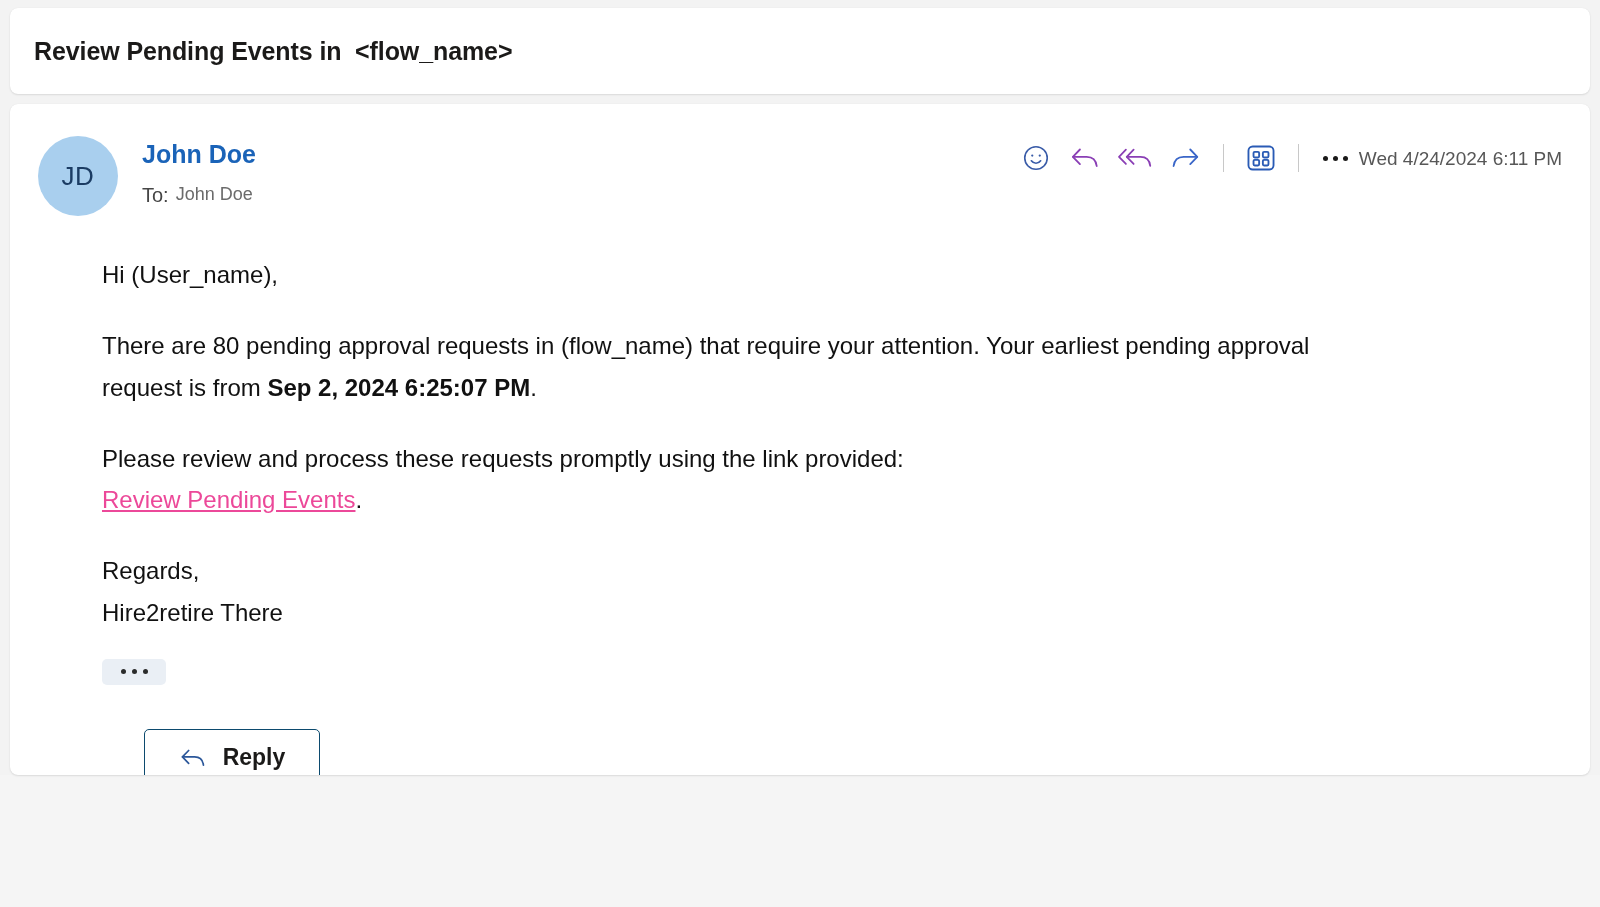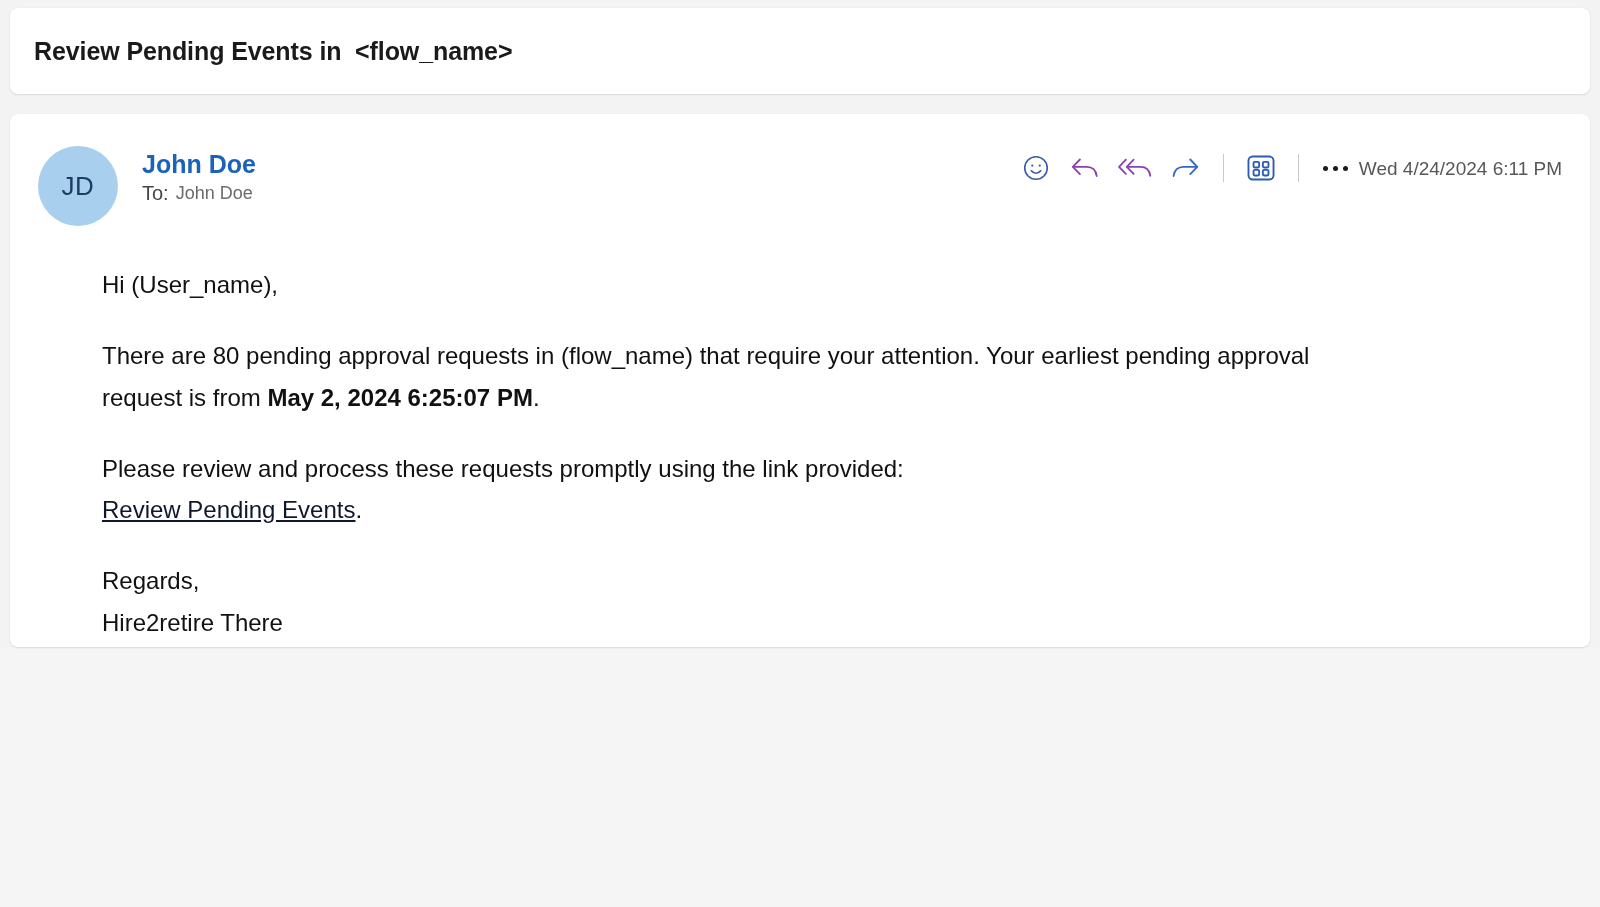--- a/index.html
+++ b/index.html
@@ -10,27 +10,27 @@
     width: 1600px;
     height: 907px;
     background: #f5f5f5;
     font-family: "Liberation Sans", sans-serif;
     -webkit-font-smoothing: antialiased;
     overflow: hidden;
   }
 
   .app {
     width: 1600px;
-    height: 647px;
+    height: 775px;
     box-sizing: border-box;
     padding: 8px 10px 0 10px;
     background: #f3f3f3;
     display: flex;
     flex-direction: column;
-    gap: 20px;
+    gap: 10px;
   }
 
   
   .subject-card {
     background: #ffffff;
     border-radius: 8px;
     box-shadow: 0 1px 2px rgba(0,0,0,0.10), 0 0 1px rgba(0,0,0,0.08);
     height: 86px;
     flex: 0 0 86px;
     display: flex;
@@ -85,23 +85,23 @@
     flex: 1 1 auto;
     min-width: 0;
   }
   .sender-name {
     font-size: 25px;
     font-weight: 700;
     color: #1a63b8;
     line-height: 1.18;
   }
   .recipients {
-    margin-top: 2px;
-    display: flex;
-    align-items: center;
+    margin-top: 14px;
+    display: flex;
+    align-items: flex-start;
     gap: 7px;
   }
   .to-label {
     font-size: 20px;
     color: #464646;
   }
   .to-value {
     font-size: 18px;
     color: #6b6b6b;
   }
@@ -162,21 +162,21 @@
     font-size: 24px;
     line-height: 1.72;
   }
   .msg-body p {
     margin: 0 0 30px 0;
     max-width: 1290px;
   }
   .msg-body p.tight { margin-bottom: 0; }
   .msg-body b { font-weight: 700; }
   .body-link {
-    color: #0f172a;
+    color: #ec4899;
     text-decoration: underline;
     cursor: pointer;
   }
   .sig-line { display: block; }
 
   .expand-chip {
     display: inline-flex;
     align-items: center;
     justify-content: center;
     gap: 6px;
@@ -314,21 +314,21 @@
         </div>
 
         <div class="timestamp">Wed 4/24/2024 6:11 PM</div>
       </div>
     </div>
 
     <div class="msg-body">
 
       <p>Hi (User_name),</p>
 
-      <p><span>There are 80 pending approval requests in (flow_name) that require your attention. Your earliest pending approval request is from </span><b>May 2, 2024 6:25:07 PM</b><span>.</span></p>
+      <p><span>There are 80 pending approval requests in (flow_name) that require your attention. Your earliest pending approval request is from </span><b>Sep 2, 2024 6:25:07 PM</b><span>.</span></p>
 
       <p>
         <span class="sig-line">Please review and process these requests promptly using the link provided:</span>
         <span class="sig-line"><a class="body-link">Review Pending Events</a><span>.</span></span>
       </p>
 
       <p class="tight">
         <span class="sig-line">Regards,</span>
         <span class="sig-line">Hire2retire There</span>
       </p>

